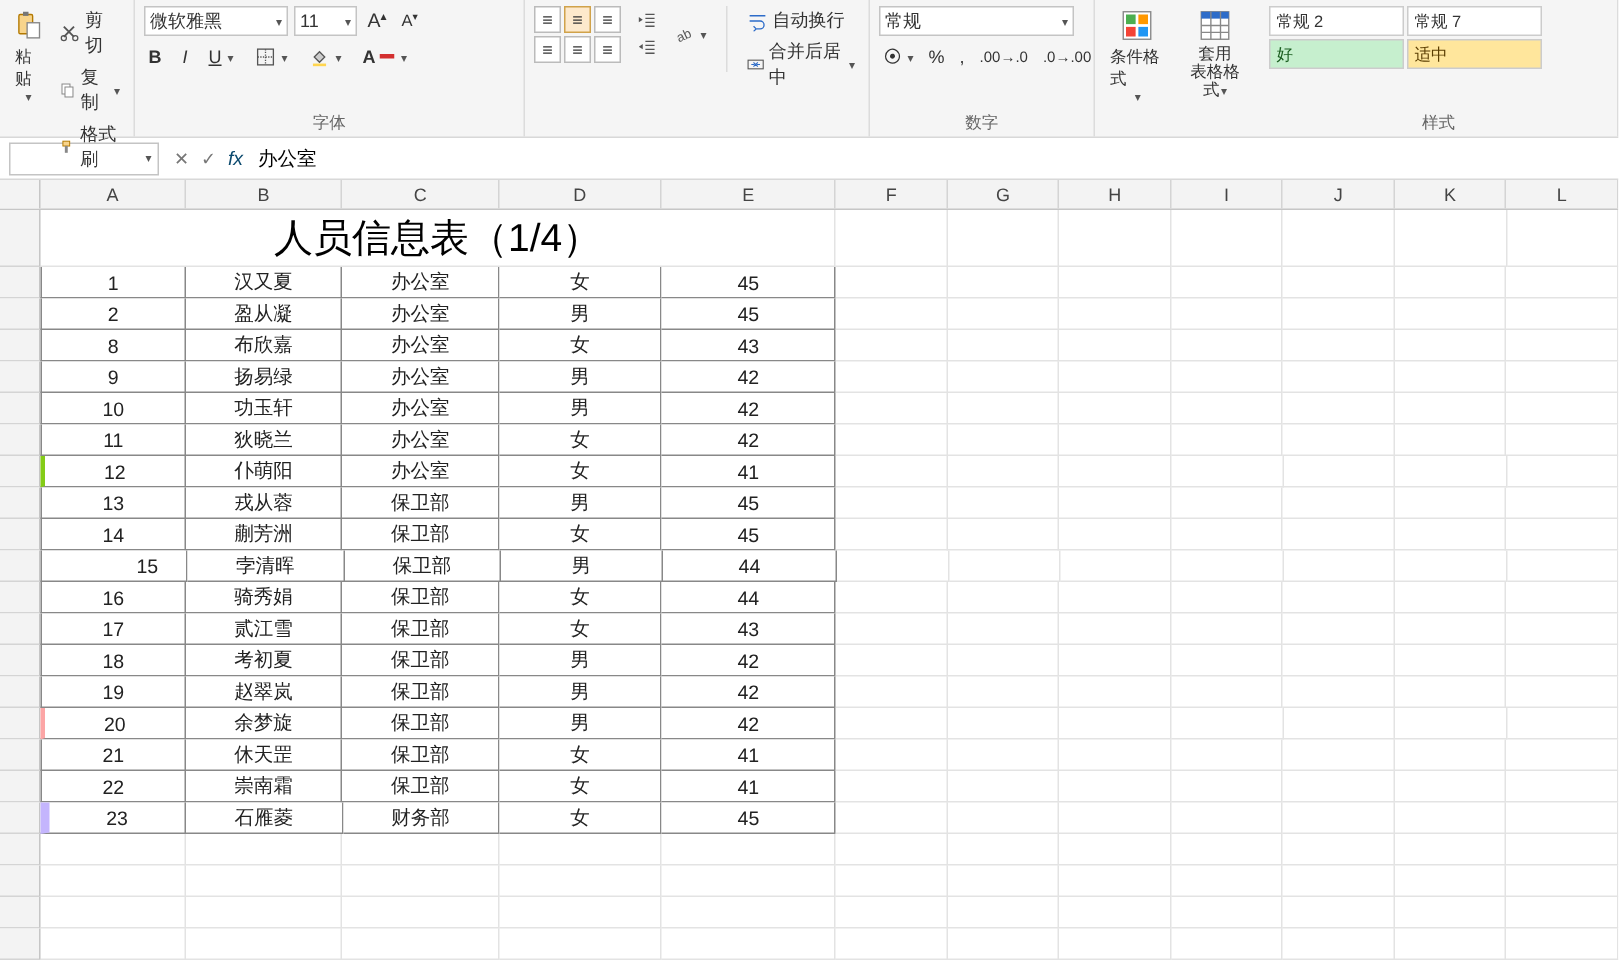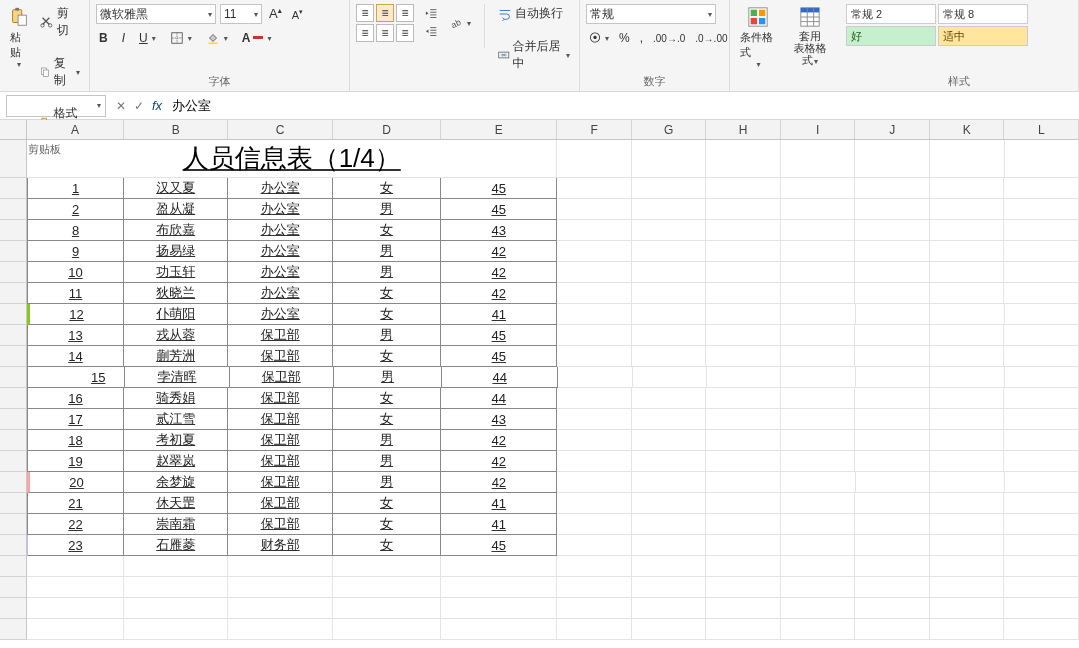--- a/index.html
+++ b/index.html
@@ -32,21 +32,21 @@
     align-items: flex-start;
     gap: 6px;
     flex: 1;
   }
   .ribbon-group .group-label {
     text-align: center;
     font-size: 11px;
     color: #666;
     padding-top: 2px;
   }
-  .vcol { display: flex; flex-direction: column; gap: 14px; }
+  .vcol { display: flex; flex-direction: column; gap: 2px; }
   .hrow { display: flex; align-items: center; gap: 4px; }
   .small-btn {
     display: flex; align-items: center; gap: 3px;
     padding: 1px 3px; border-radius: 2px;
     cursor: pointer;
   }
   .ico { width: 14px; height: 14px; display: inline-block; }
   .dd-caret { font-size: 8px; color: #555; padding-left:1px;}
   .big-btn {
     display: flex; flex-direction: column; align-items: center;
@@ -116,21 +116,21 @@
     width:28px;border-right:1px solid #c6c6c6;background:#f3f3f3;
   }
   .col-h{
     border-right:1px solid #d4d4d4;text-align:center;
     font-size:12px;color:#444;line-height:20px;
   }
   .grid-body{
     position:absolute;top:20px;left:0;right:0;bottom:0;
   }
   
-  .row{display:flex;height:21px;text-decoration:underline;}
+  .row{display:flex;height:21px;}
   .row.tall{height:38px;}
   .row-h{
     width:28px;border-right:1px solid #c6c6c6;border-bottom:1px solid #d4d4d4;
     background:#f3f3f3;
   }
   .cell{
     border-right:1px solid #e3e3e3;border-bottom:1px solid #e3e3e3;
     font-size:13px;color:#222;display:flex;align-items:center;justify-content:center;
     overflow:hidden;white-space:nowrap;
   }
@@ -195,21 +195,21 @@
           <span>格式刷</span>
         </div>
       </div>
     </div>
     <div class="group-label">剪贴板</div>
   </div>
 
   <div class="ribbon-group" style="width:260px;">
     <div class="group-body vcol" style="width:100%;">
       <div class="hrow">
-        <div class="sel" style="width:120px;">
+        <div class="sel" style="width:96px;">
           <span>微软雅黑</span>
             <span class="dd-caret">▾</span>
         </div>
         <div class="sel" style="width:42px;">
           <span>11</span>
             <span class="dd-caret">▾</span>
         </div>
         <div class="small-btn">
             <span style="font-size:13px;">A<sup style="font-size:8px;">▴</sup></span>
           </div>
@@ -370,21 +370,21 @@
     <div class="group-label"></div>
   </div>
 
   <div class="ribbon-group" style="flex:1;justify-content:space-between;">
     <div class="group-body">
       <div class="styles-grid">
         <div class="style-card">
             <span>常规 2</span>
           </div>
         <div class="style-card">
-            <span>常规 8</span>
+            <span>常规 7</span>
           </div>
         <div class="style-card style-good">
             <span>好</span>
           </div>
         <div class="style-card style-mid">
             <span>适中</span>
           </div>
       </div>
     </div>
     <div class="group-label">样式</div>
@@ -686,21 +686,21 @@
         <div class="cell wRest"></div>
         <div class="cell wRest"></div>
         <div class="cell wRest"></div>
         <div class="cell wRest"></div>
         <div class="cell wRest"></div>
         <div class="cell wRest"></div>
         <div class="cell wRest"></div>
       </div>
       <div class="row">
         <div class="row-h"></div>
-        <div class="cell data-cell wA data-left-bound" style="border-left:1px solid #c4b5fd;">23</div>
+        <div class="cell data-cell wA data-left-bound" style="border-left:6px solid #c4b5fd;">23</div>
         <div class="cell data-cell wB">石雁菱</div>
         <div class="cell data-cell wC">财务部</div>
         <div class="cell data-cell wD">女</div>
         <div class="cell data-cell wE">45</div>
         <div class="cell wRest"></div>
         <div class="cell wRest"></div>
         <div class="cell wRest"></div>
         <div class="cell wRest"></div>
         <div class="cell wRest"></div>
         <div class="cell wRest"></div>

